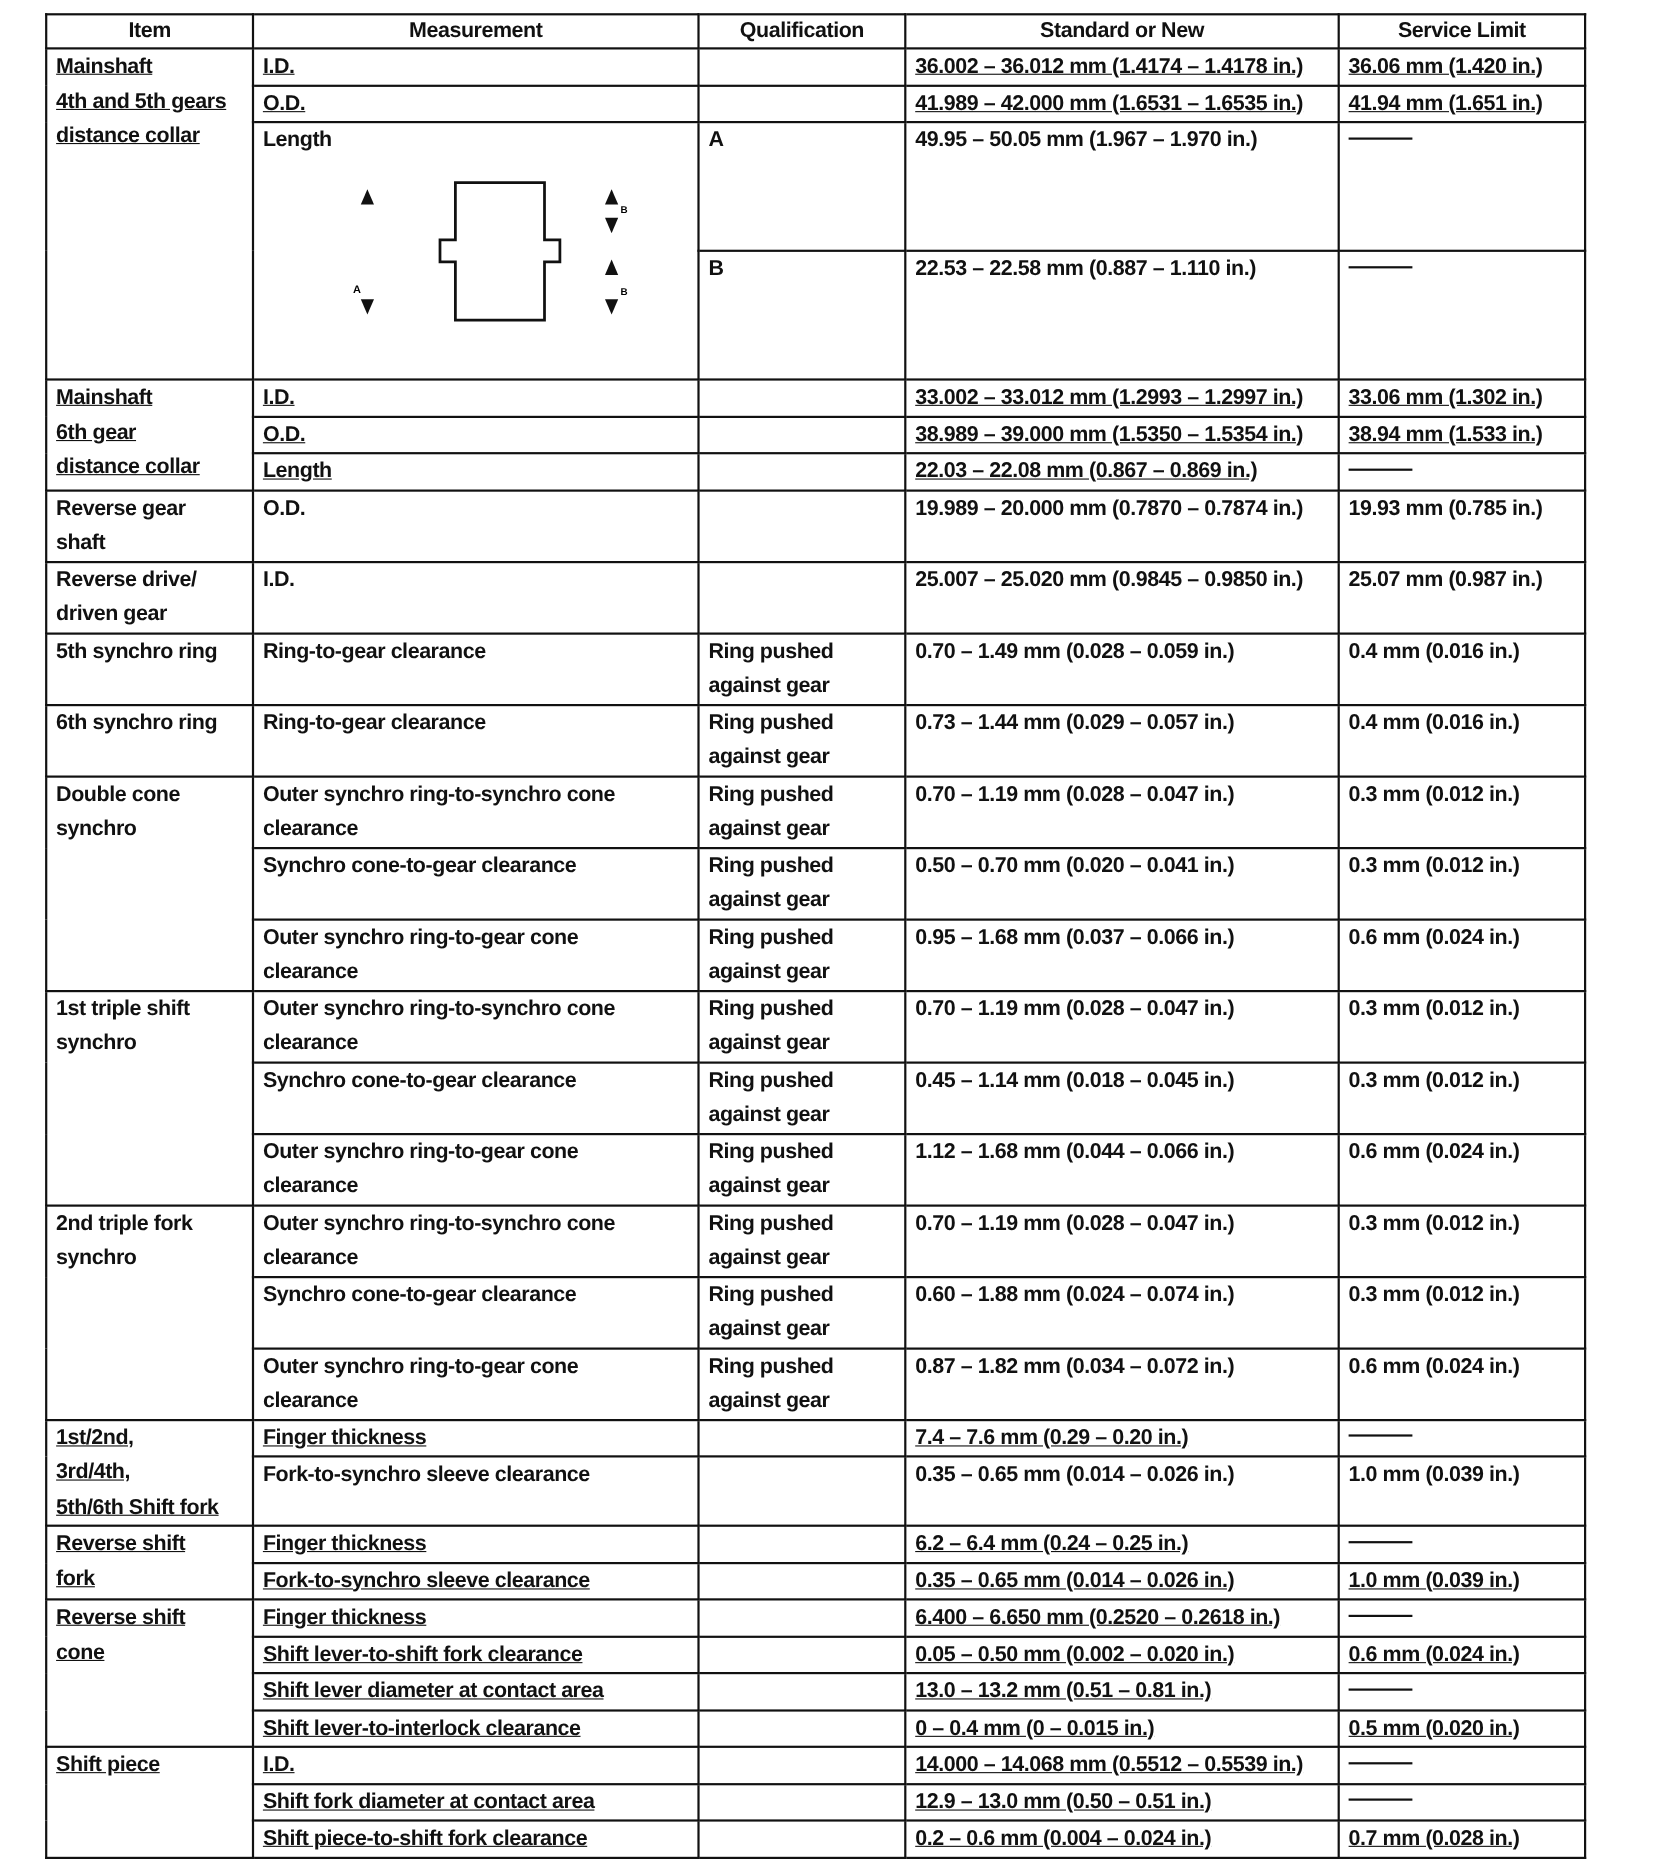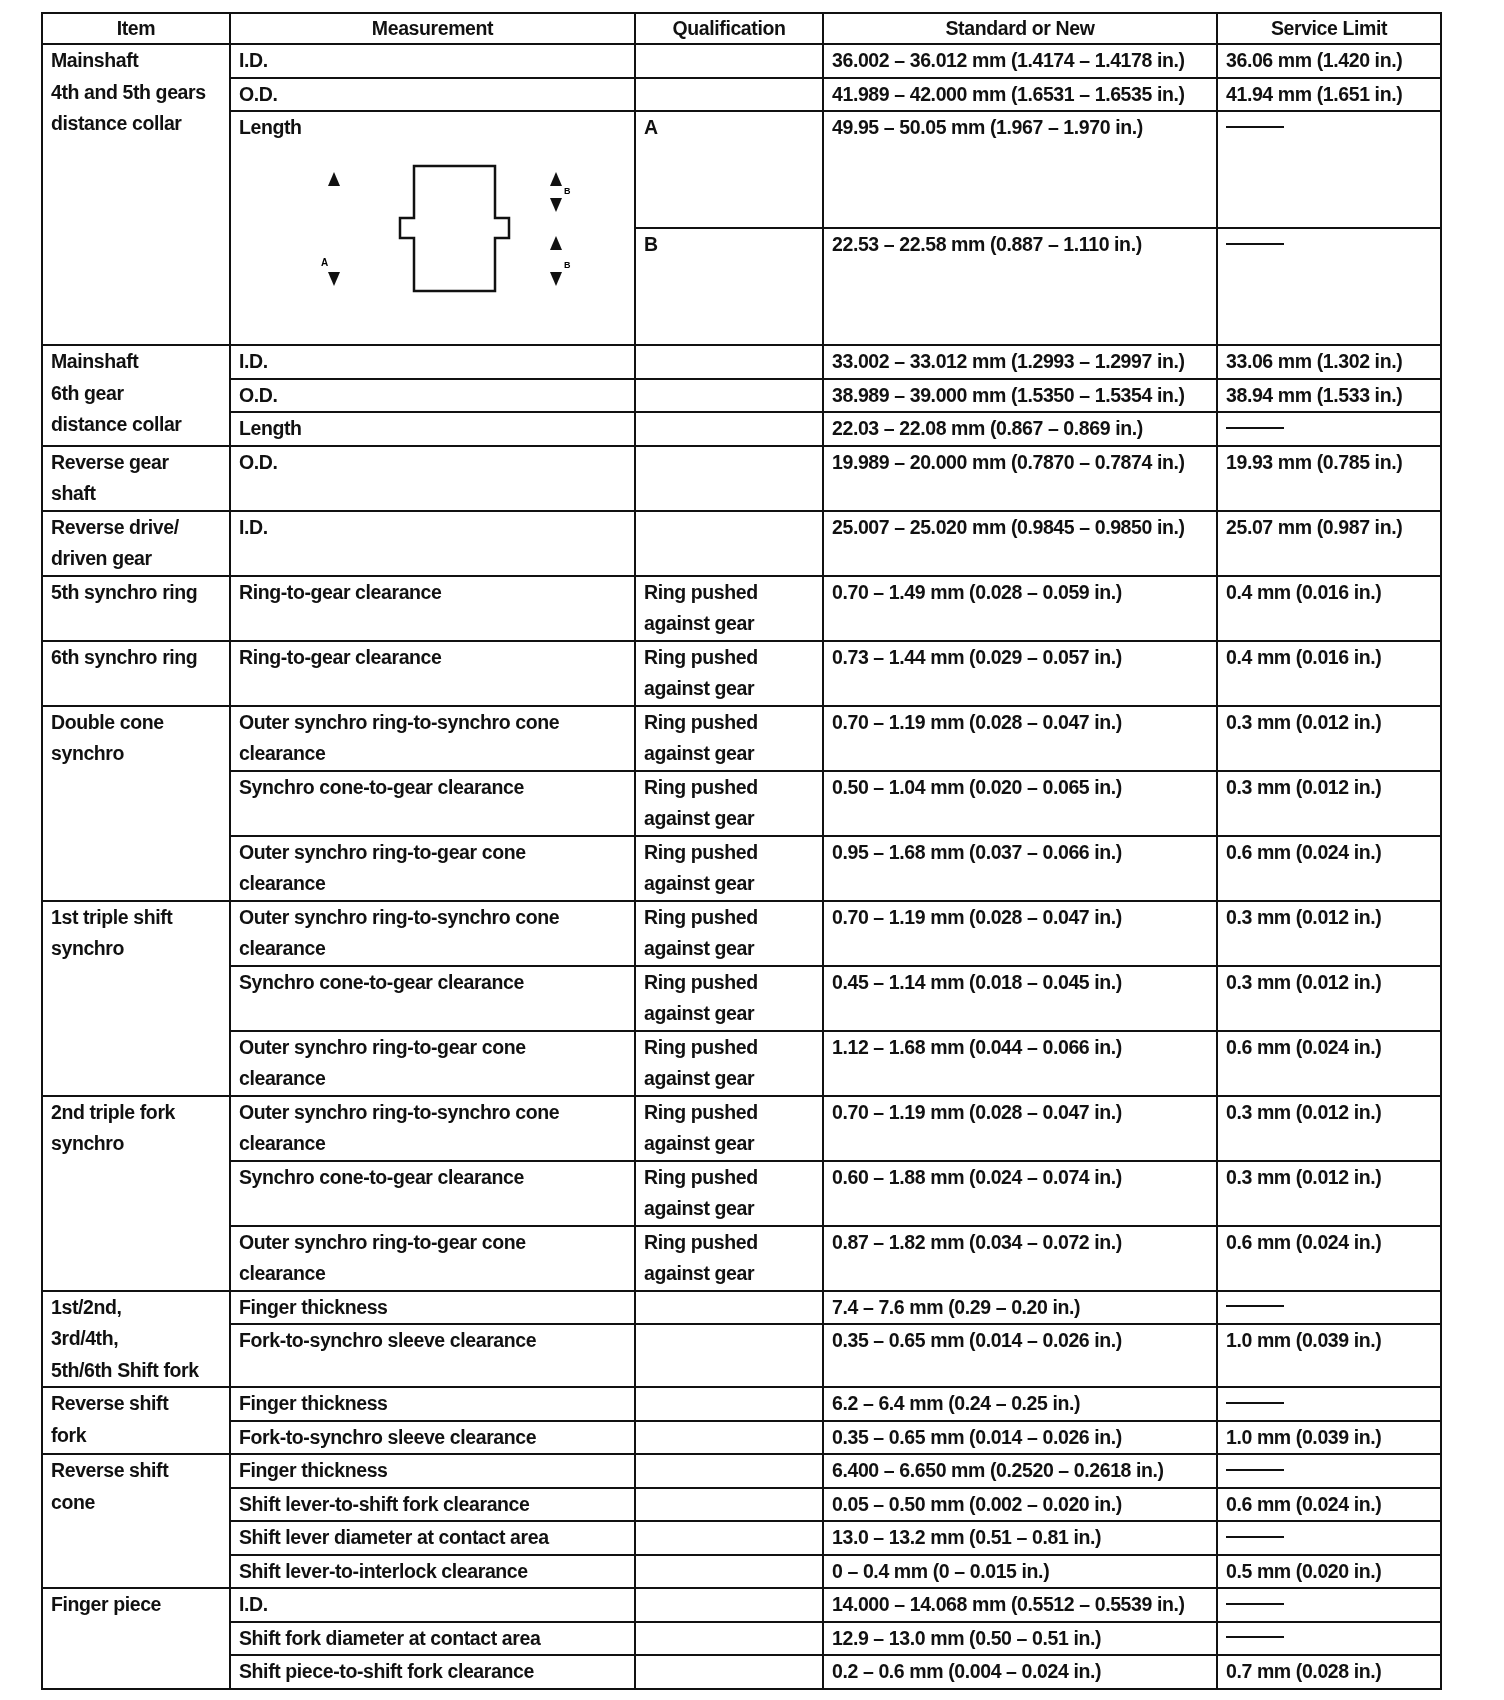--- a/index.html
+++ b/index.html
@@ -15,21 +15,21 @@
     line-height: 31.5px; white-space: nowrap; overflow: hidden;
   }
   table.spec th { text-align: center; height: 29px; line-height: 29px; font-size: 19.5px; }
   col.c-item { width: 188px; }
   col.c-meas { width: 405px; }
   col.c-qual { width: 188px; }
   col.c-std { width: 394px; }
   col.c-svc { width: 224px; }
   td.item-cell { white-space: normal; }
   .two-line { height: 63px; }
-  .one-line { height: 31px; }
+  .one-line { height: 31px; text-decoration: underline; }
   .tall { height: 117px; }
   .diagram-cell { position: relative; }
   .diagram { position: absolute; left: 40px; top: 44px; width: 300px; height: 220px; }
   .dash { display: inline-block; width: 58px; height: 0; border-top: 2px solid #111; vertical-align: middle; margin-top: -4px; }
 </style>
 </head>
 <body>
 
 <div class="sheet">
   <table class="spec">
@@ -135,21 +135,21 @@
         <tr class="two-line">
           <td class="item-cell" rowspan="3"><span>Double cone</span><br><span>synchro</span></td>
           <td><span>Outer synchro ring-to-synchro cone</span><br><span>clearance</span></td>
           <td><span>Ring pushed</span><br><span>against gear</span></td>
           <td><span>0.70 – 1.19 mm (0.028 – 0.047 in.)</span></td>
           <td><span>0.3 mm (0.012 in.)</span></td>
         </tr>
         <tr class="two-line">
           <td><span>Synchro cone-to-gear clearance</span><br><span></span></td>
           <td><span>Ring pushed</span><br><span>against gear</span></td>
-          <td><span>0.50 – 1.04 mm (0.020 – 0.065 in.)</span></td>
+          <td><span>0.50 – 0.70 mm (0.020 – 0.041 in.)</span></td>
           <td><span>0.3 mm (0.012 in.)</span></td>
         </tr>
         <tr class="two-line">
           <td><span>Outer synchro ring-to-gear cone</span><br><span>clearance</span></td>
           <td><span>Ring pushed</span><br><span>against gear</span></td>
           <td><span>0.95 – 1.68 mm (0.037 – 0.066 in.)</span></td>
           <td><span>0.6 mm (0.024 in.)</span></td>
         </tr>
         <tr class="two-line">
           <td class="item-cell" rowspan="3"><span>1st triple shift</span><br><span>synchro</span></td>
@@ -234,21 +234,21 @@
           <td><span>13.0 – 13.2 mm (0.51 – 0.81 in.)</span></td>
           <td><span class="dash"></span></td>
         </tr>
         <tr class="one-line">
           <td><span>Shift lever-to-interlock clearance</span></td>
           <td><span></span></td>
           <td><span>0 – 0.4 mm (0 – 0.015 in.)</span></td>
           <td><span>0.5 mm (0.020 in.)</span></td>
         </tr>
         <tr class="one-line">
-          <td class="item-cell" rowspan="3"><span>Finger piece</span></td>
+          <td class="item-cell" rowspan="3"><span>Shift piece</span></td>
           <td><span>I.D.</span></td>
           <td><span></span></td>
           <td><span>14.000 – 14.068 mm (0.5512 – 0.5539 in.)</span></td>
           <td><span class="dash"></span></td>
         </tr>
         <tr class="one-line">
           <td><span>Shift fork diameter at contact area</span></td>
           <td><span></span></td>
           <td><span>12.9 – 13.0 mm (0.50 – 0.51 in.)</span></td>
           <td><span class="dash"></span></td>

